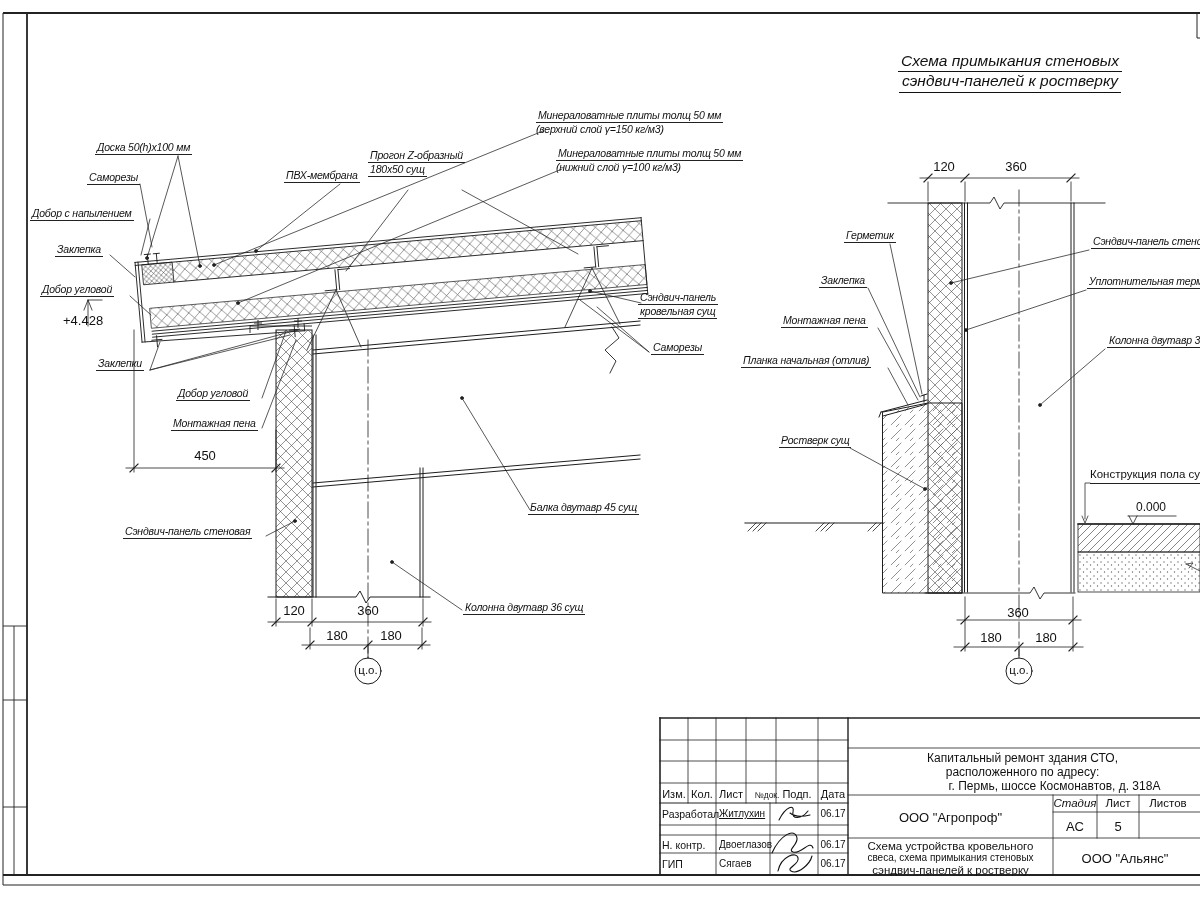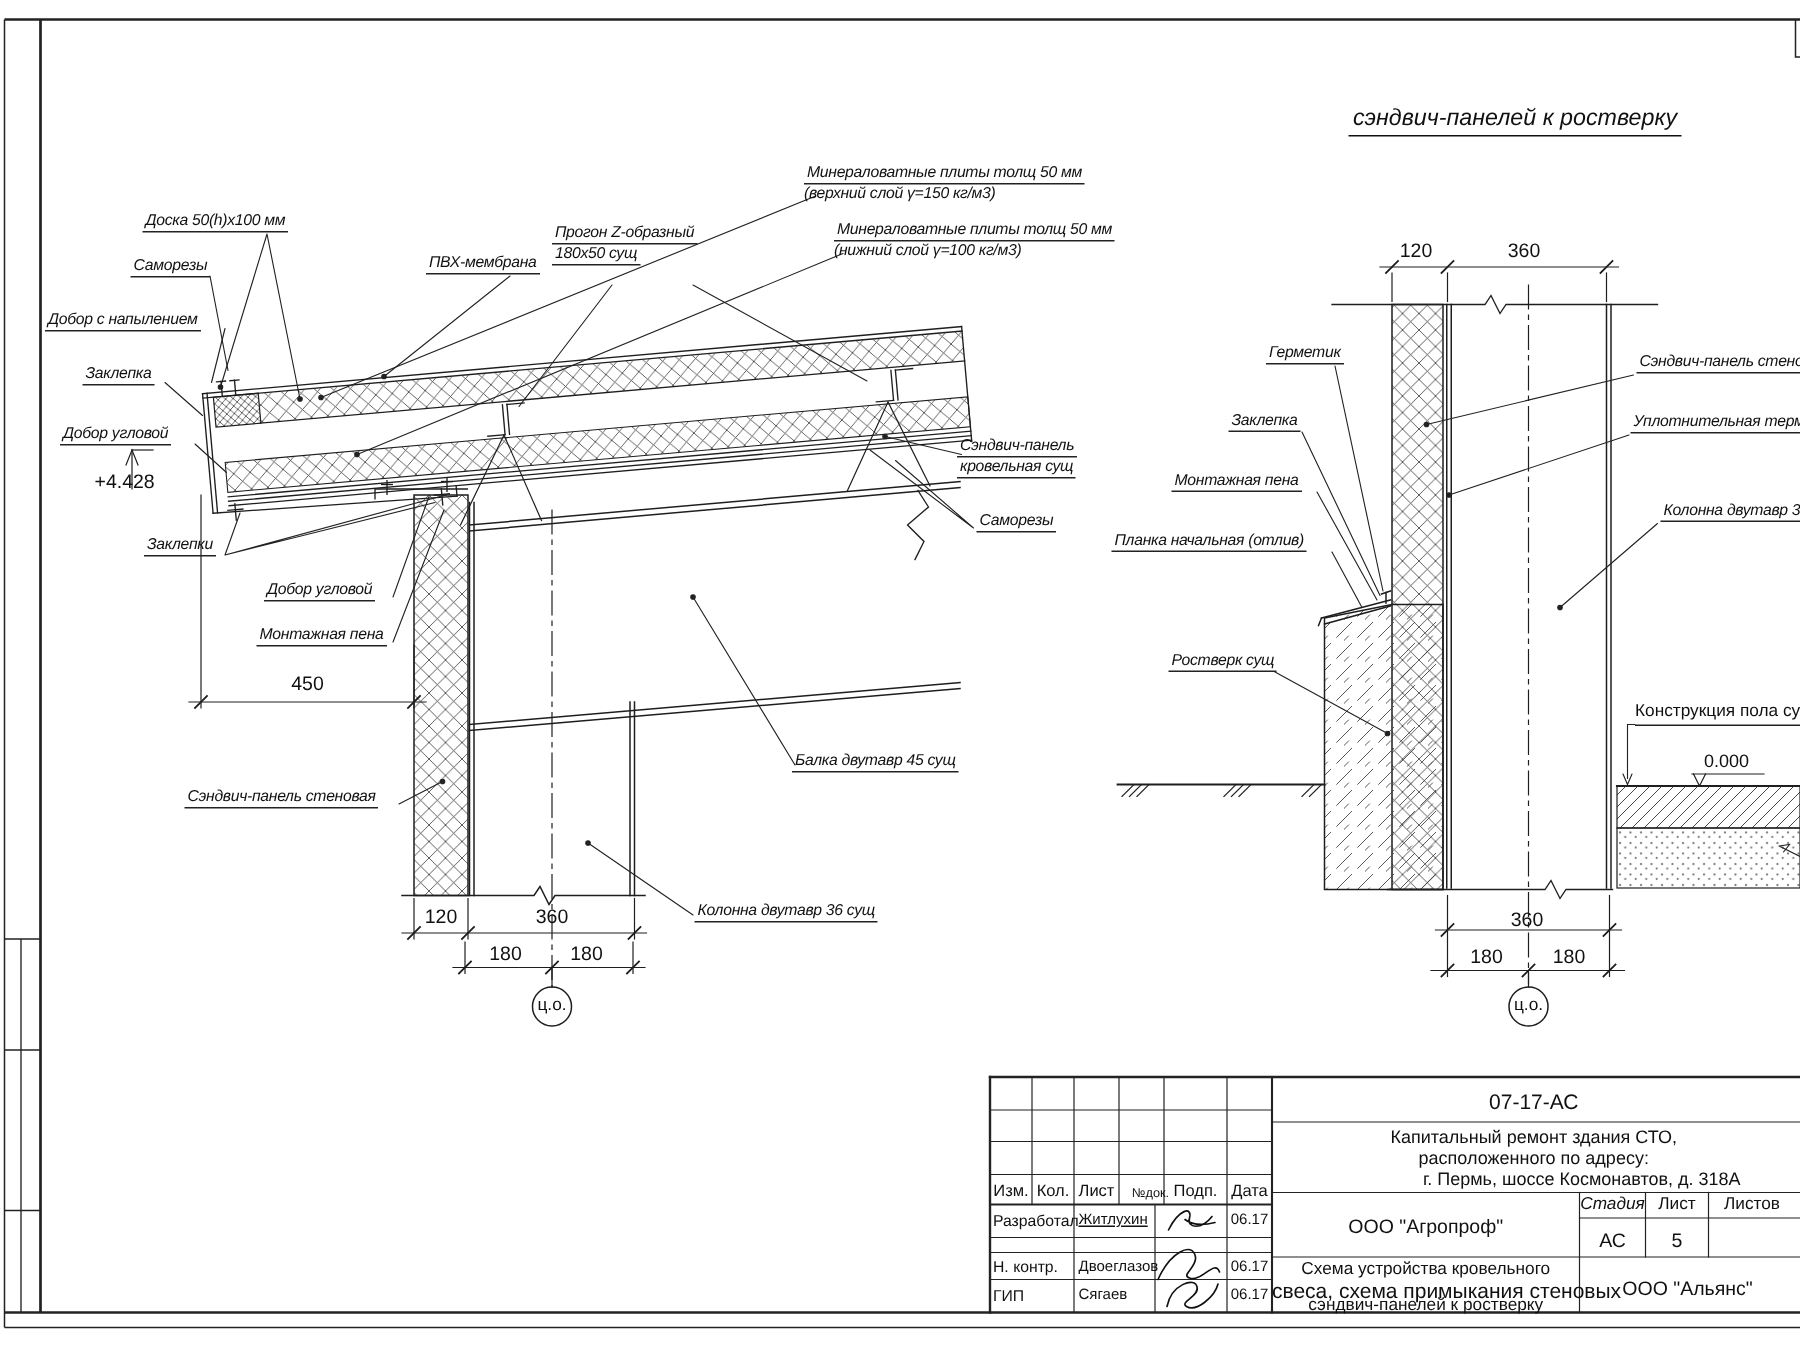--- a/index.html
+++ b/index.html
@@ -346,21 +346,21 @@
 <div class="lbl callout" style="left:463px;top:601px;"><span class="u">Колонна двутавр 36 сущ</span></div>
 
 <div class="lbl dim" style="left:205px;top:448px;"><span>450</span></div>
 <div class="lbl dim" style="left:294px;top:603px;"><span>120</span></div>
 <div class="lbl dim" style="left:368px;top:603px;"><span>360</span></div>
 <div class="lbl dim" style="left:337px;top:628px;"><span>180</span></div>
 <div class="lbl dim" style="left:391px;top:628px;"><span>180</span></div>
 <div class="lbl dim" style="left:368px;top:664px;font-size:11.5px;"><span>ц.о.</span></div>
 
 <div class="lbl dtitle" style="left:880px;top:52px;width:260px;">
-  <br>
+  <span>Схема примыкания стеновых</span><br>
   <span>сэндвич-панелей к ростверку</span>
 </div>
 
 <div class="lbl dim" style="left:944px;top:159px;"><span>120</span></div>
 <div class="lbl dim" style="left:1016px;top:159px;"><span>360</span></div>
 
 <div class="lbl callout" style="left:844px;top:229px;"><span class="u">Герметик</span></div>
 <div class="lbl callout" style="left:819px;top:274px;"><span class="u">Заклепка</span></div>
 <div class="lbl callout" style="left:781px;top:314px;"><span class="u">Монтажная пена</span></div>
 <div class="lbl callout" style="left:741px;top:354px;"><span class="u">Планка начальная (отлив)</span></div>
@@ -369,21 +369,20 @@
 <div class="lbl callout" style="left:1087px;top:275px;"><span class="u">Уплотнительная термополоса</span></div>
 <div class="lbl callout" style="left:1107px;top:334px;"><span class="u">Колонна двутавр 36 сущ</span></div>
 <div class="lbl upright" style="left:1090px;top:468px;border-bottom:0.8px solid #222;padding-bottom:1px;"><span>Конструкция пола сущ</span></div>
 <div class="lbl upright" style="left:1136px;top:500px;font-size:12px;"><span>0.000</span></div>
 
 <div class="lbl dim" style="left:1018px;top:605px;"><span>360</span></div>
 <div class="lbl dim" style="left:991px;top:630px;"><span>180</span></div>
 <div class="lbl dim" style="left:1046px;top:630px;"><span>180</span></div>
 <div class="lbl dim" style="left:1019px;top:664px;font-size:11.5px;"><span>ц.о.</span></div>
 
-<div class="lbl tb tbc" style="left:848px;width:349px;top:726px;font-size:14px;"><span>07-17-АС</span></div>
 <div class="lbl tb tbc" style="left:848px;width:349px;top:751px;"><span>Капитальный ремонт здания СТО,</span></div>
 <div class="lbl tb tbc" style="left:848px;width:349px;top:765px;"><span>расположенного по адресу:</span></div>
 <div class="lbl tb tbc" style="left:880px;width:349px;top:779px;"><span>г. Пермь, шоссе Космонавтов, д. 318А</span></div>
 
 <div class="lbl tb tbc" style="left:660px;width:28px;top:788px;font-size:11px;"><span>Изм.</span></div>
 <div class="lbl tb tbc" style="left:688px;width:28px;top:788px;font-size:11px;"><span>Кол.</span></div>
 <div class="lbl tb tbc" style="left:716px;width:30px;top:788px;font-size:11px;"><span>Лист</span></div>
 <div class="lbl tb tbc" style="left:746px;width:42px;top:790px;font-size:8.5px;"><span>№док.</span></div>
 <div class="lbl tb tbc" style="left:776px;width:42px;top:788px;font-size:11px;"><span>Подп.</span></div>
 <div class="lbl tb tbc" style="left:818px;width:30px;top:788px;font-size:11px;"><span>Дата</span></div>
@@ -398,17 +397,17 @@
 <div class="lbl tb" style="left:719px;top:858px;font-size:10px;"><span>Сягаев</span></div>
 <div class="lbl tb tbc" style="left:818px;width:30px;top:858px;font-size:10px;"><span>06.17</span></div>
 
 <div class="lbl tb tbc" style="left:848px;width:205px;top:810px;font-size:13px;"><span>ООО "Агропроф"</span></div>
 <div class="lbl tb tbc" style="left:1053px;width:44px;top:797px;font-size:11.5px;font-style:italic;"><span>Стадия</span></div>
 <div class="lbl tb tbc" style="left:1097px;width:42px;top:797px;font-size:11.5px;"><span>Лист</span></div>
 <div class="lbl tb tbc" style="left:1139px;width:58px;top:797px;font-size:11.5px;"><span>Листов</span></div>
 <div class="lbl tb tbc" style="left:1053px;width:44px;top:819px;font-size:13px;"><span>АС</span></div>
 <div class="lbl tb tbc" style="left:1097px;width:42px;top:819px;font-size:13px;"><span>5</span></div>
 <div class="lbl tb tbc" style="left:848px;width:205px;top:840px;font-size:11.5px;"><span>Схема устройства кровельного</span></div>
-<div class="lbl tb tbc" style="left:848px;width:205px;top:852px;font-size:14px;"><span>свеса, схема примыкания стеновых</span></div>
+<div class="lbl tb tbc" style="left:848px;width:205px;top:852px;font-size:10px;"><span>свеса, схема примыкания стеновых</span></div>
 <div class="lbl tb tbc" style="left:848px;width:205px;top:864px;font-size:11.5px;"><span>сэндвич-панелей к ростверку</span></div>
 <div class="lbl tb tbc" style="left:1053px;width:144px;top:851px;font-size:13px;"><span>ООО "Альянс"</span></div>
 
 </div>
 
 </body></html>

